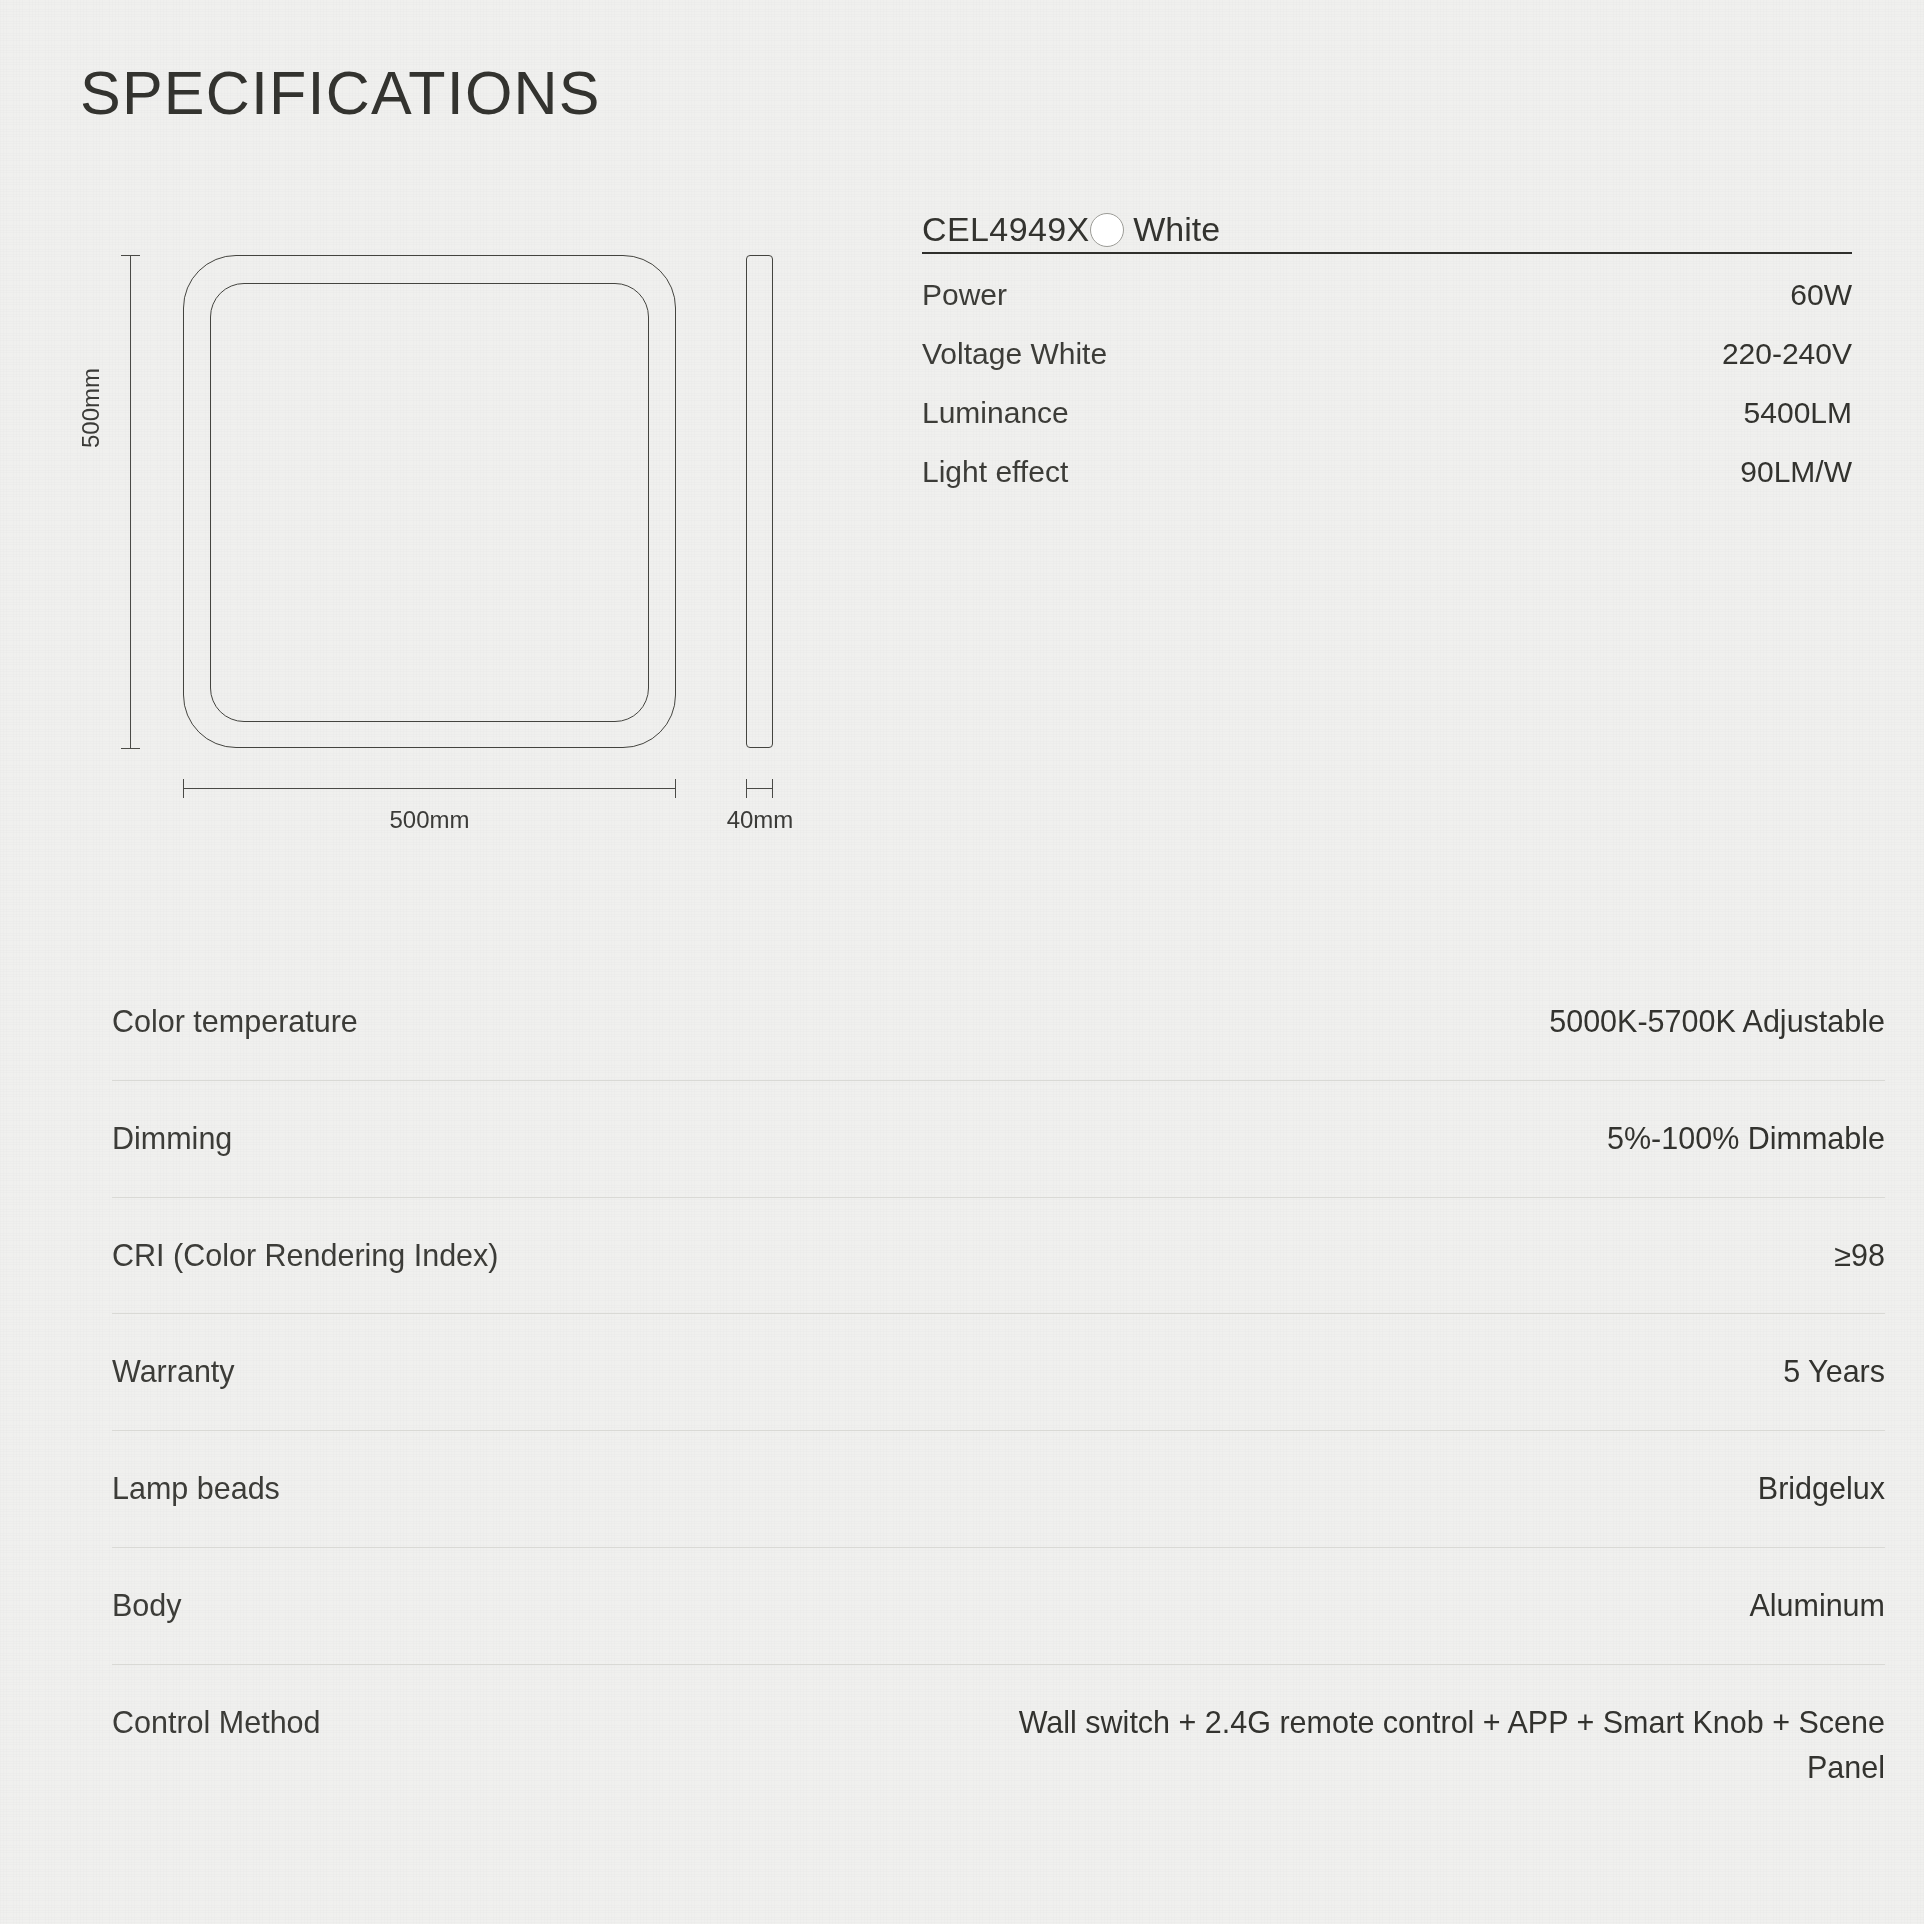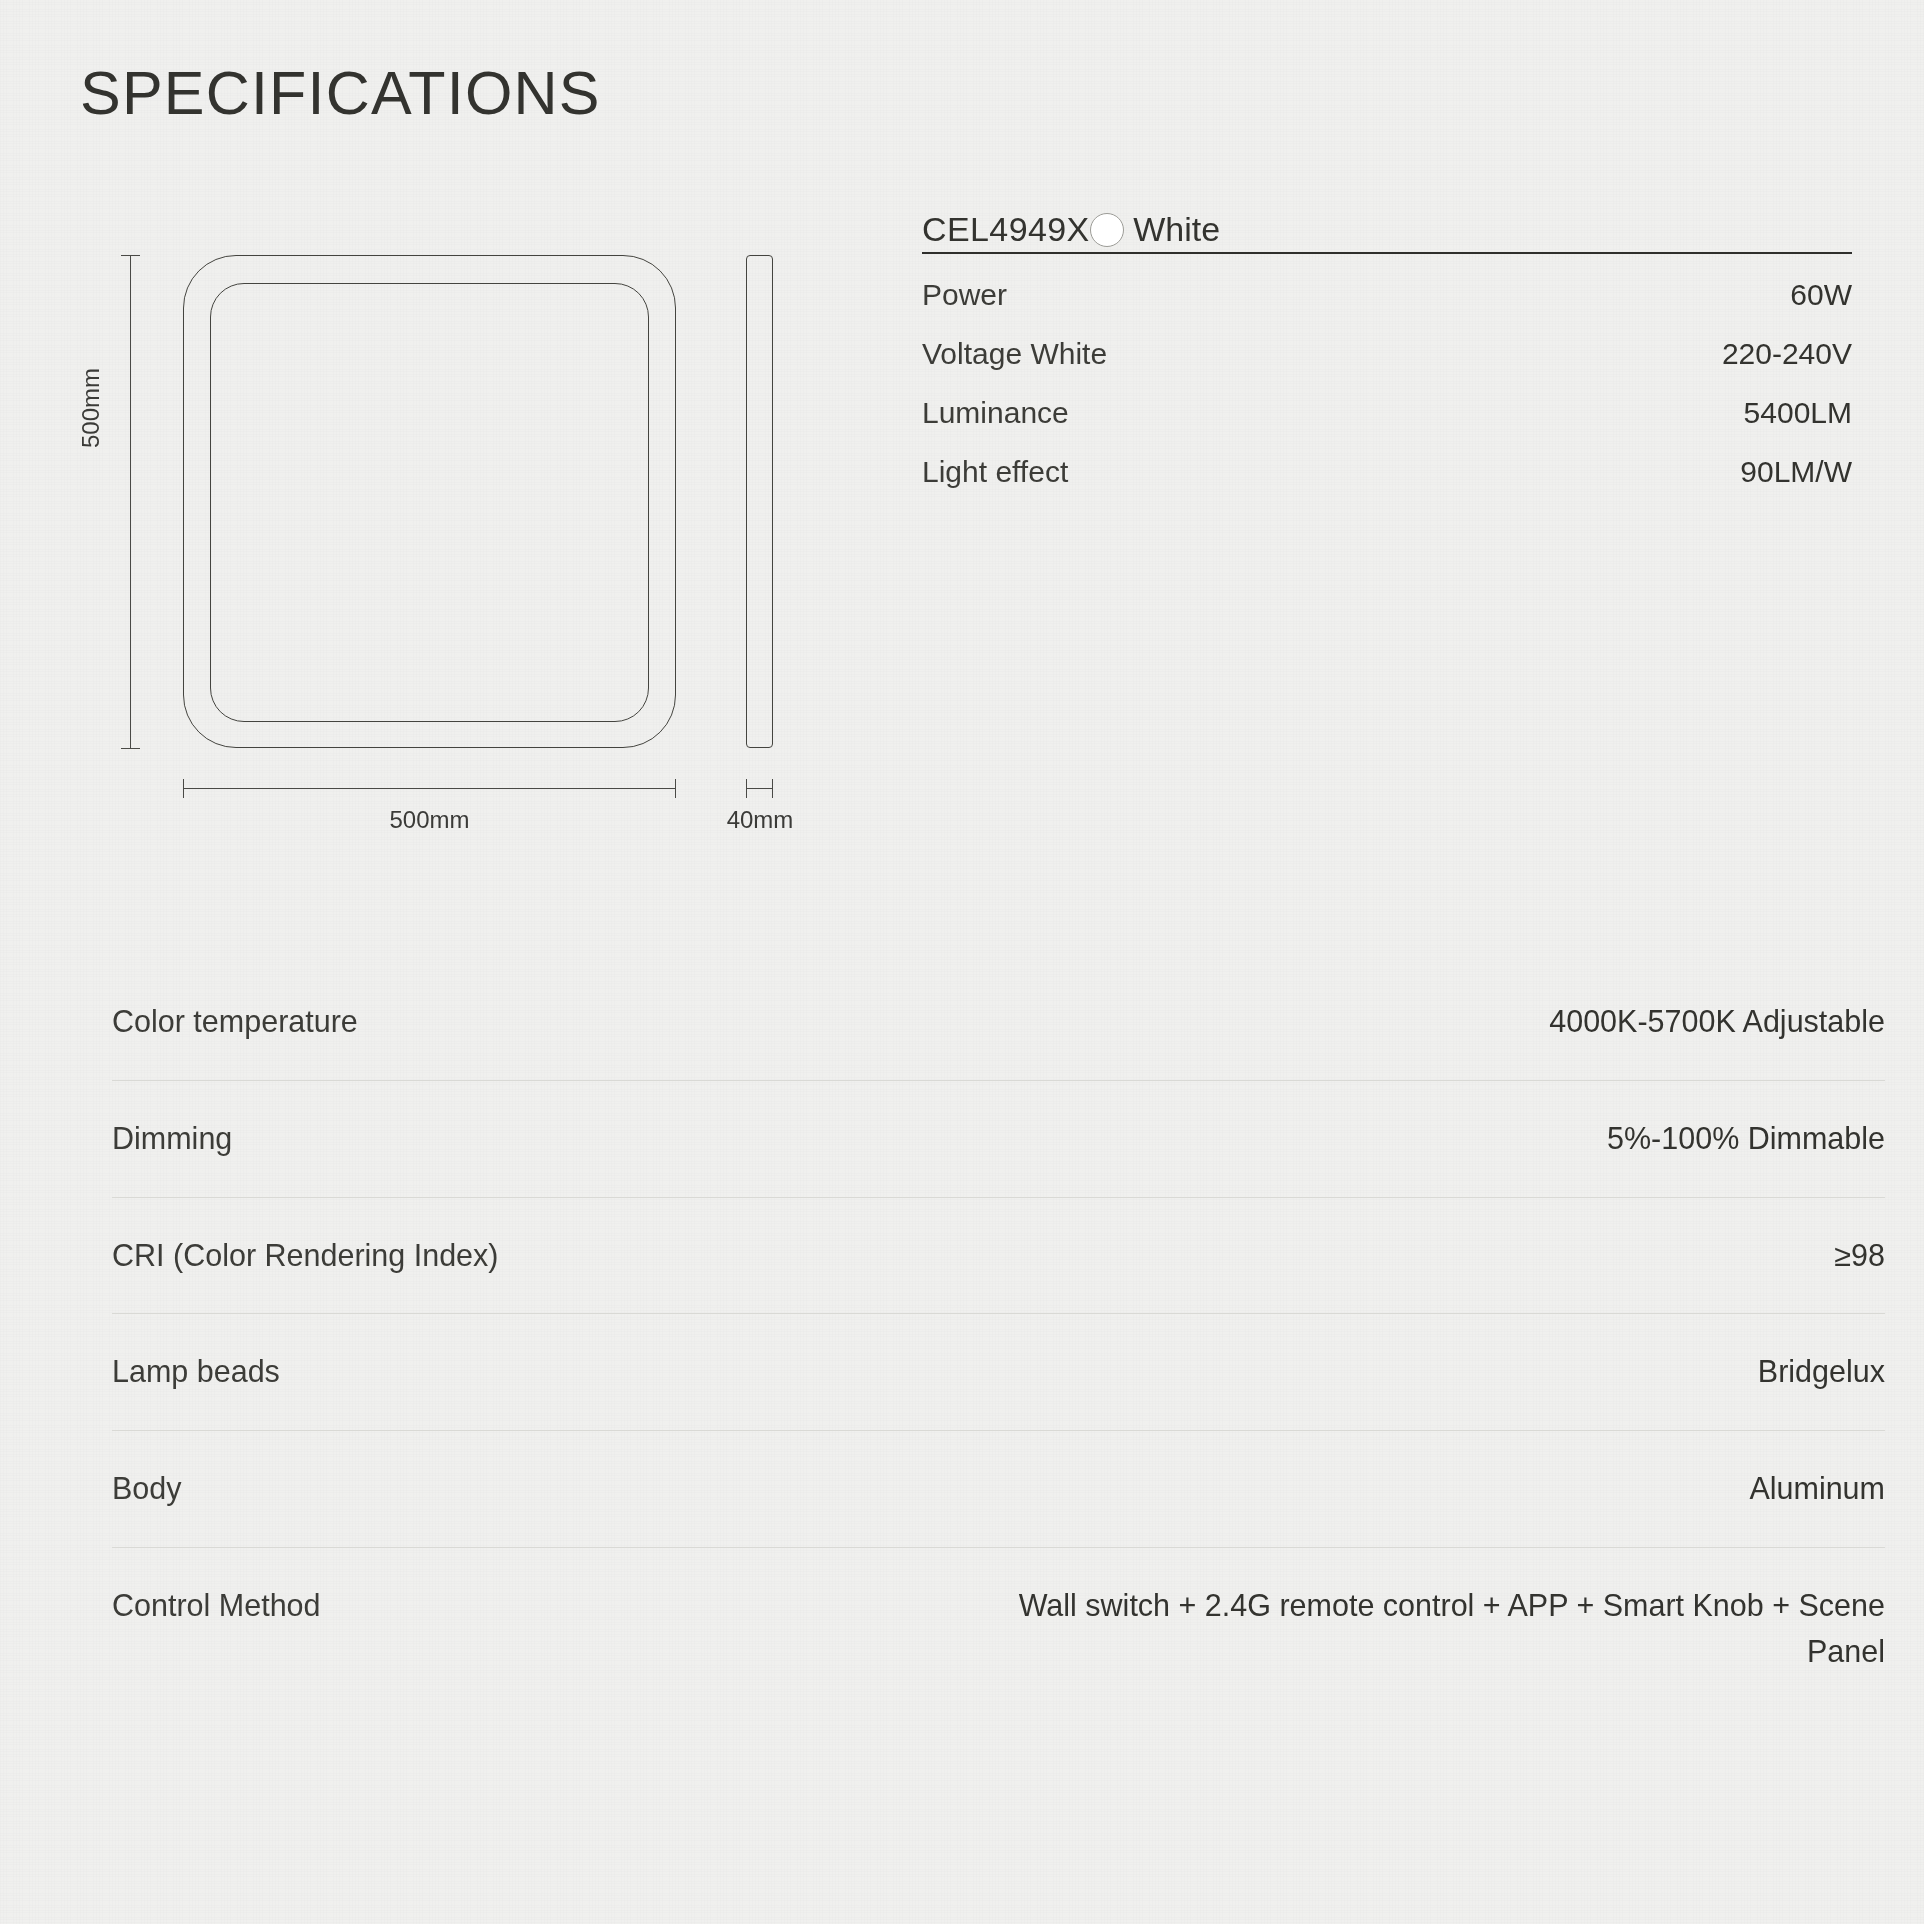--- a/index.html
+++ b/index.html
@@ -299,31 +299,35 @@
     </div>
     <div class="spec-row">
       <span class="spec-label">Light effect</span>
       <span class="spec-value">90LM/W</span>
     </div>
   </div>
 
   <div class="table">
     <div class="trow">
       <span class="tlabel">Color temperature</span>
-      <span class="tvalue">4000K-5700K Adjustable</span>
+      <span class="tvalue">5000K-5700K Adjustable</span>
     </div>
     <div class="trow">
       <span class="tlabel">Dimming</span>
       <span class="tvalue">5%-100% Dimmable</span>
     </div>
     <div class="trow">
       <span class="tlabel">CRI (Color Rendering Index)</span>
       <span class="tvalue">≥98</span>
     </div>
     <div class="trow">
+      <span class="tlabel">Warranty</span>
+      <span class="tvalue">5 Years</span>
+    </div>
+    <div class="trow">
       <span class="tlabel">Lamp beads</span>
       <span class="tvalue">Bridgelux</span>
     </div>
     <div class="trow">
       <span class="tlabel">Body</span>
       <span class="tvalue">Aluminum</span>
     </div>
     <div class="trow">
       <span class="tlabel">Control Method</span>
       <span class="tvalue">Wall switch + 2.4G remote control + APP + Smart Knob + Scene Panel</span>

